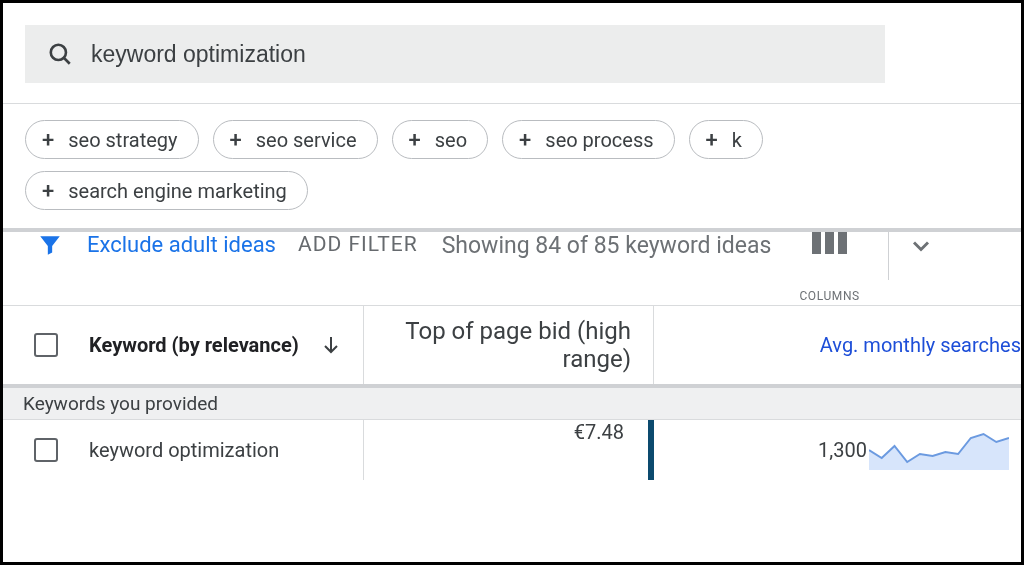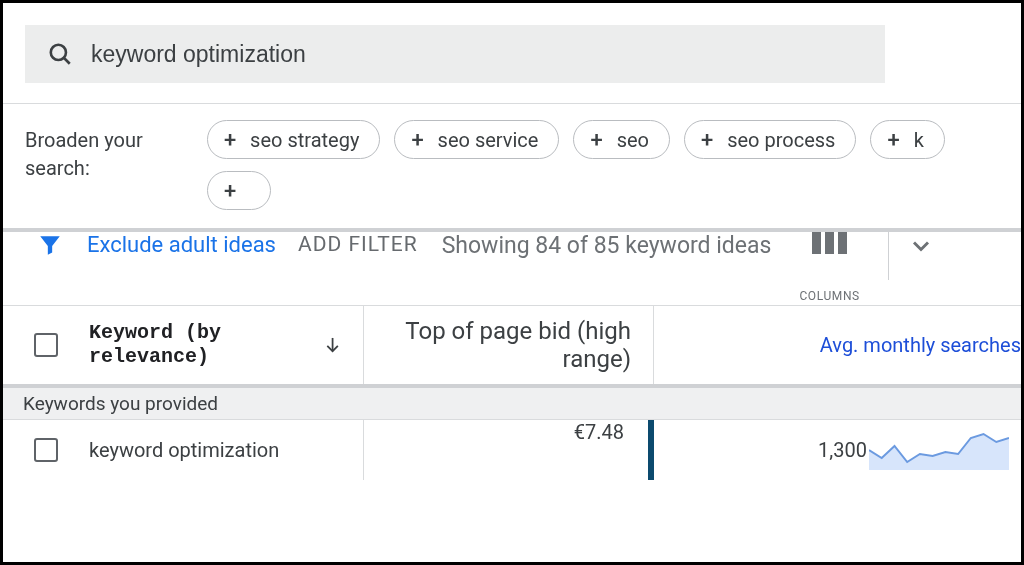--- a/index.html
+++ b/index.html
@@ -122,21 +122,21 @@
   
   .thead {
     display: flex;
     border-bottom: 4px solid #cfd1d4;
     height: 82px;
     align-items: center;
   }
   .th-check { width: 86px; display: flex; align-items: center; justify-content: center; height: 100%; }
   .th1 {
     width: 275px; display: flex; align-items: center; height: 100%;
-    border-right: 1px solid #d9dbdd; padding-right: 20px; font-family: Liberation Mono, monospace;
+    border-right: 1px solid #d9dbdd; padding-right: 20px;
   }
   .th1-label { font-size: 20px; font-weight: 700; color: #202124; line-height: 24px; }
   .sort-arrow { margin-left: auto; color: #3c4043; }
   .th2 {
     width: 290px; border-right: 1px solid #d9dbdd; height: 100%;
     display: flex; align-items: center; justify-content: flex-end; padding: 0 22px 0 22px;
     font-size: 24px; color: #3c4043; text-align: right;
   }
   .th3 {
     flex: 1; height: 100%; display: flex; align-items: center; justify-content: flex-end;
@@ -175,21 +175,20 @@
       <circle cx="10.5" cy="10.5" r="7"></circle>
         <line x1="21" y1="21" x2="15.5" y2="15.5"></line>
     </svg>
     <input class="search-input" value="keyword optimization" style="">
   </div>
 </div>
 
 <hr class="hr1">
 
 <div class="broaden">
-  <div class="broaden-label">Broaden your search:</div>
   <div class="chips">
     <span class="chip">
         <span class="plus">+</span>
         <span>seo strategy</span>
       </span>
     <span class="chip">
         <span class="plus">+</span>
         <span>seo service</span>
       </span>
     <span class="chip">
@@ -199,20 +198,21 @@
     <span class="chip">
         <span class="plus">+</span>
         <span>seo process</span>
       </span>
     <span class="chip">
         <span class="plus">+</span>
         <span>k</span>
       </span>
     <span class="chip">
         <span class="plus">+</span>
+        <span>search engine marketing</span>
       </span>
   </div>
 </div>
 
 <div class="toolbar">
   <svg class="funnel" width="26" height="26" viewBox="0 0 24 24" fill="#1a73e8">
       <path d="M3 4h18l-7 9v6l-4 2v-8z"></path>
     </svg>
   <div class="exclude">Exclude adult ideas</div>
   <div class="add-filter">ADD FILTER</div>

